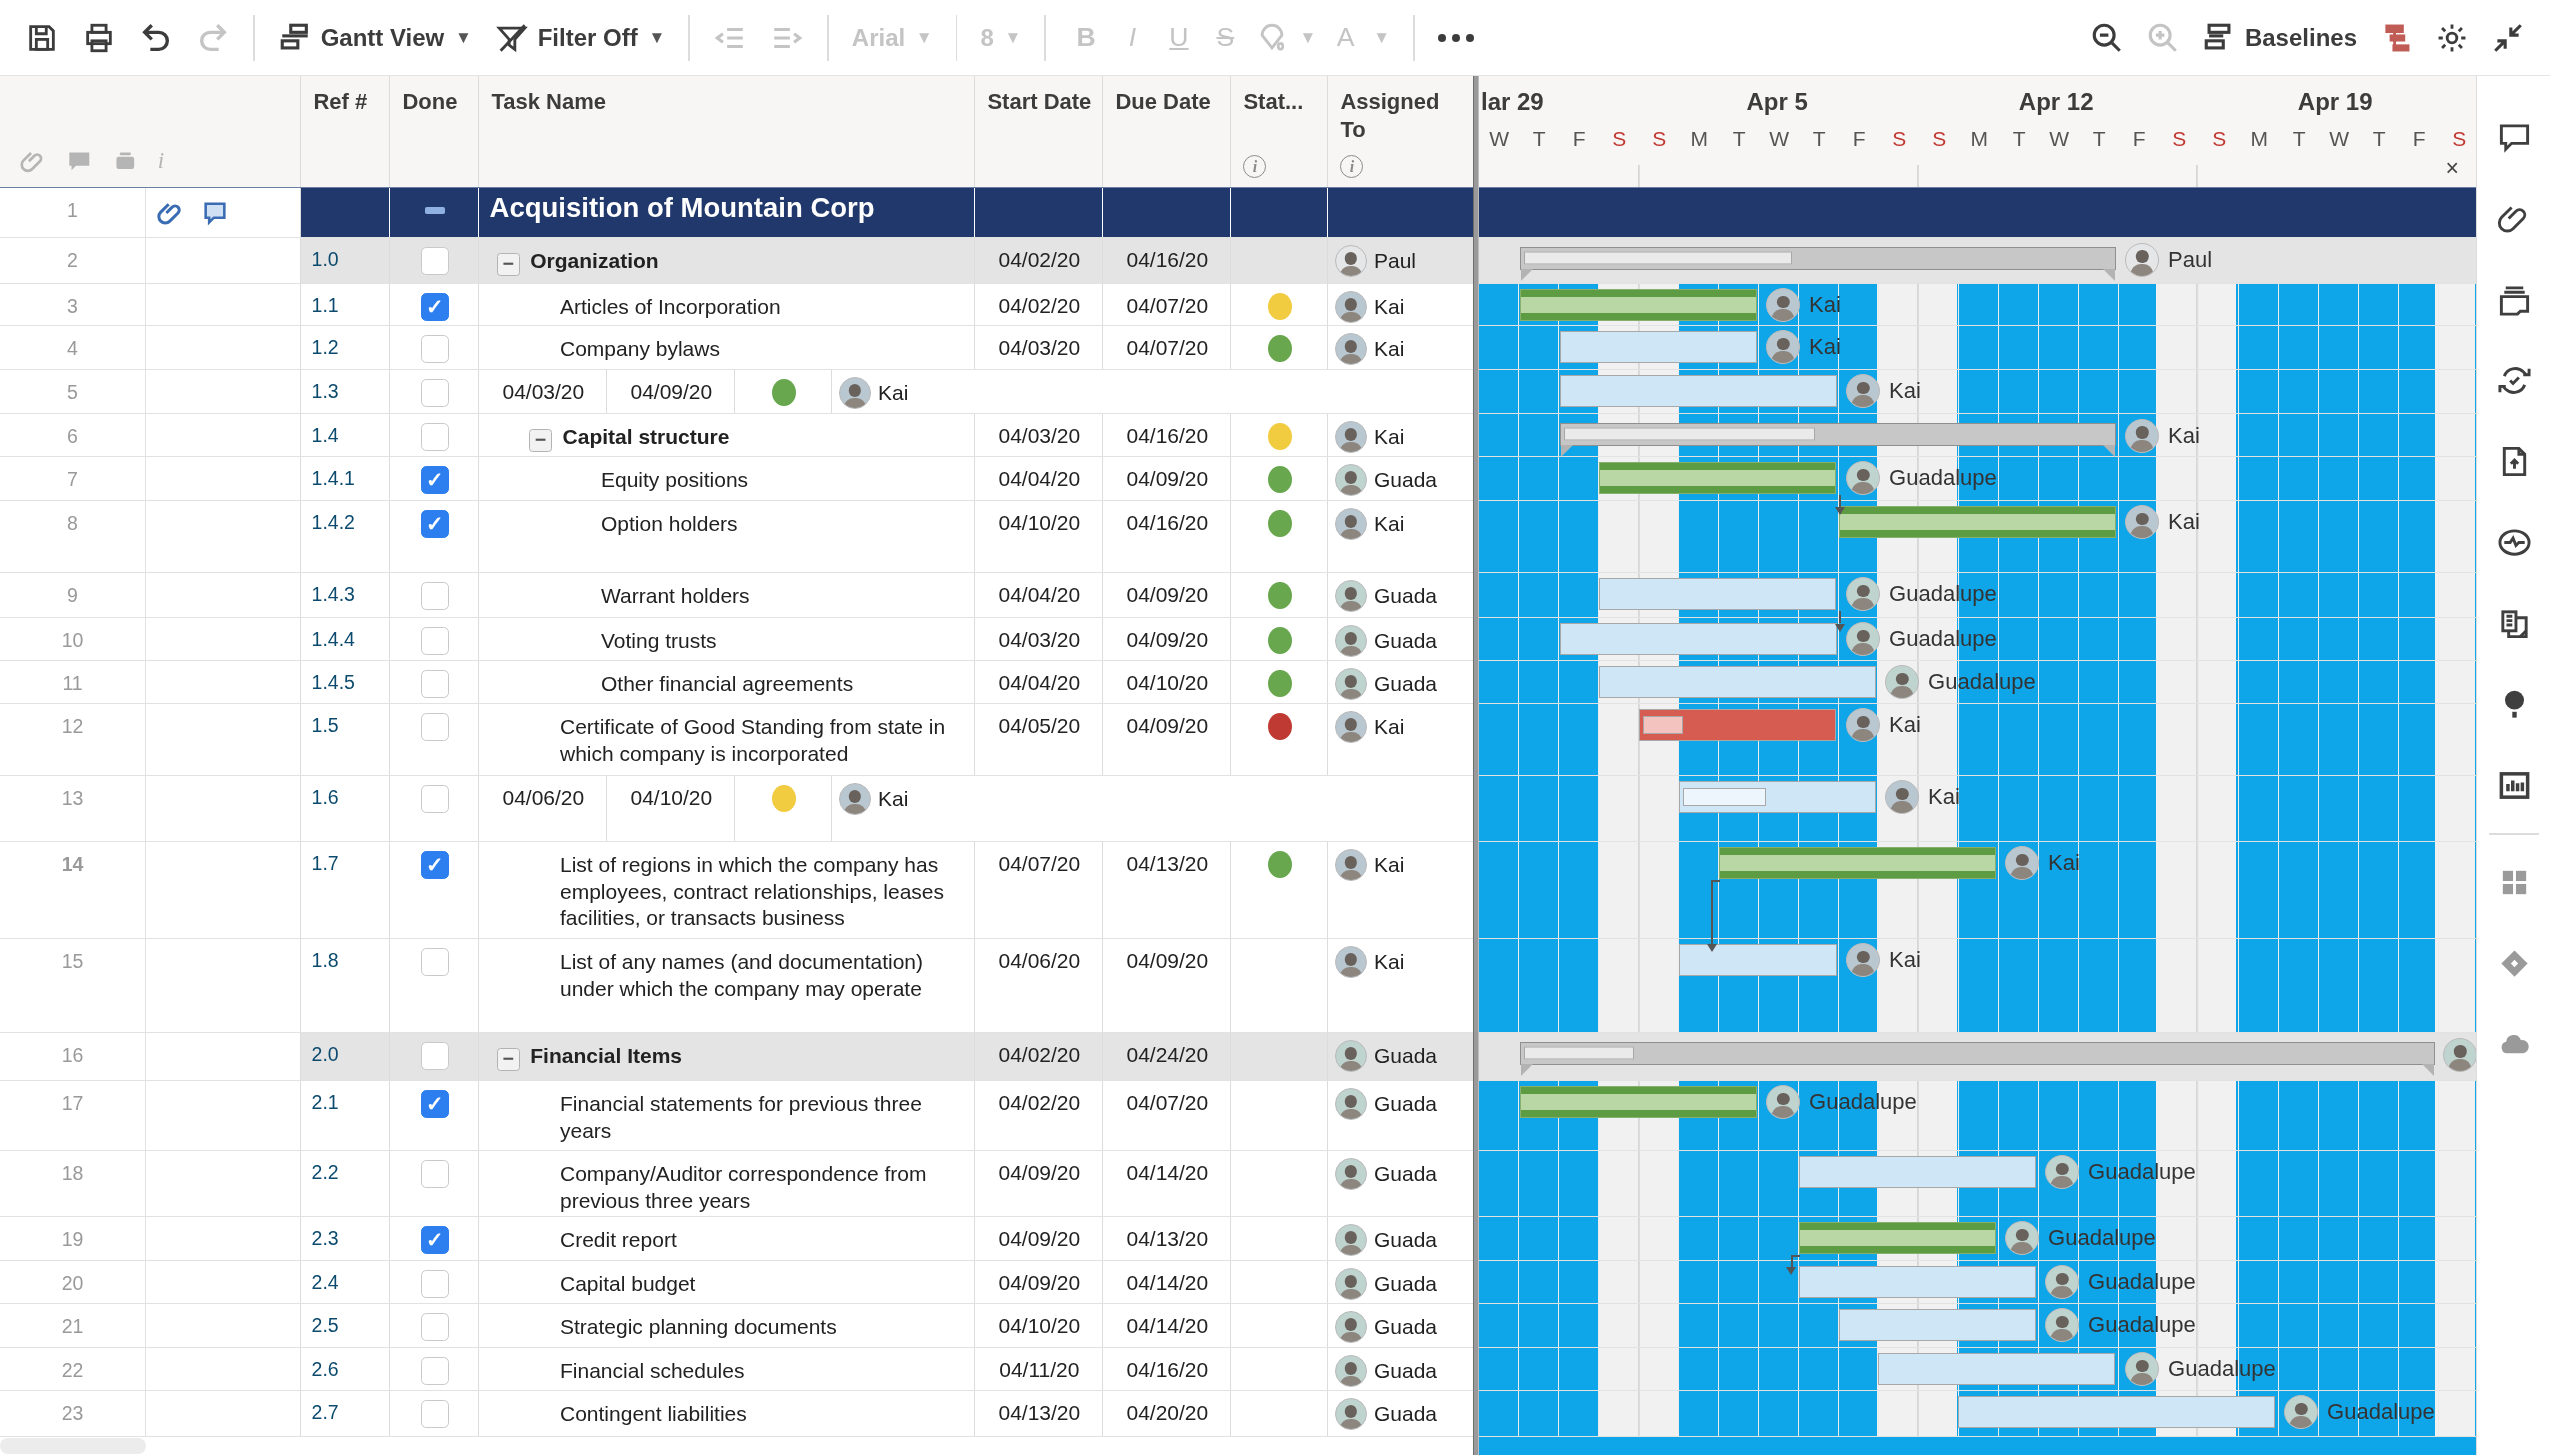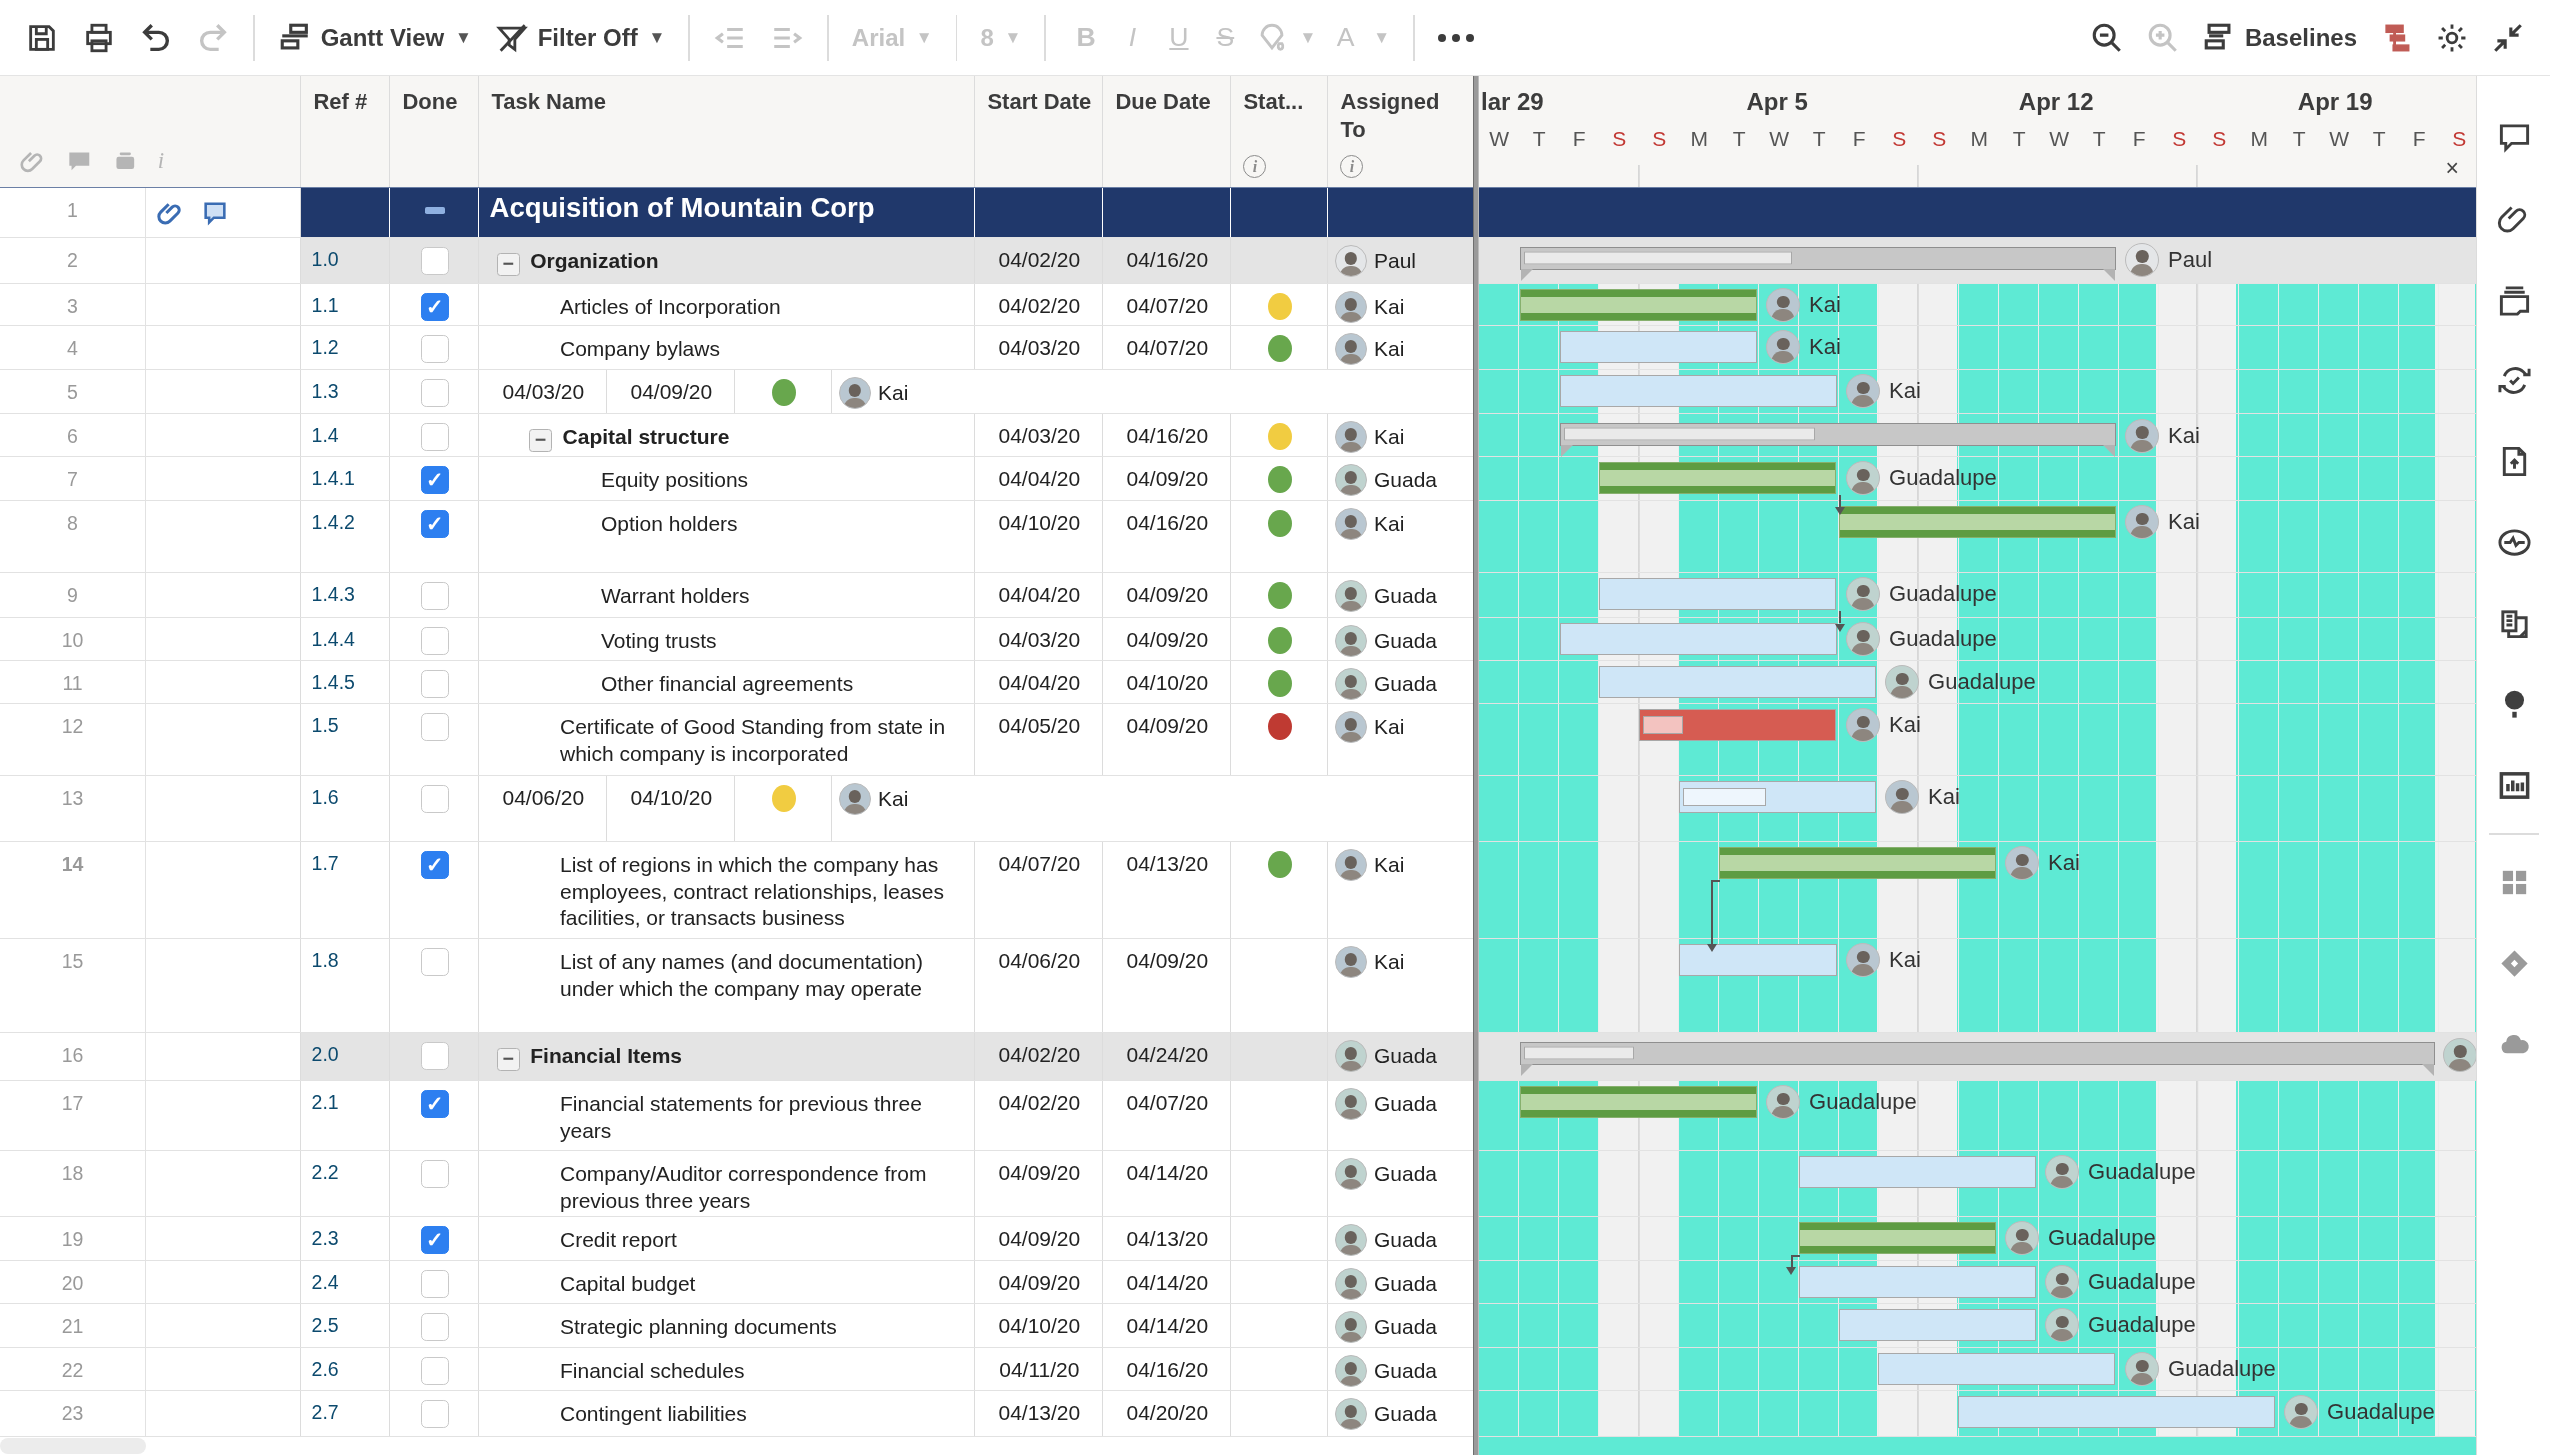--- a/index.html
+++ b/index.html
@@ -24,21 +24,21 @@
   .fmt-letter.un { text-decoration:underline; font-weight:400; }
   .fmt-letter.st { text-decoration:line-through; font-weight:400; }
   .dots { display:flex; gap:6.2px; }
   .dots i { width:8px; height:8px; border-radius:50%; background:#3c3c3c; }
 
   
   .main { position:absolute; top:76px; left:0; right:0; bottom:0; display:flex; }
   .grid-panel { width:1473px; position:relative; background:#fff; overflow:hidden; flex:none; }
   .splitter { width:6.2px; background:#9a9a9a; border-left:0.9px solid #6f6f6f;
     border-right:0.9px solid #bdbdbd; flex:none; cursor:col-resize; }
-  .gantt-panel { width:997px; flex:none; position:relative; overflow:hidden; background:#5eead4; }
+  .gantt-panel { width:997px; flex:none; position:relative; overflow:hidden; background:#0ea5e9; }
   .rail { flex:1; border-left:1.8px solid #dcdcdc; background:#fff; display:flex;
     flex-direction:column; align-items:center; padding-top:21px; gap:0; }
 
   
   .grid-header { height:112px; background:#f7f6f4; display:flex;
     border-bottom:1.8px solid #6b7fa5; position:relative; }
   .gh-cell { border-right:1.8px solid #dcdcdc; font-size:22px; font-weight:700; color:#3c3c3c;
     padding:12.4px 8.9px 0 12.4px; position:relative; line-height:1.25; }
   .gh-gutter { width:301px; border-right:1.8px solid #dcdcdc; position:relative; }
   .gutter-icons { position:absolute; bottom:12.4px; left:19.5px; display:flex; gap:19.5px;

